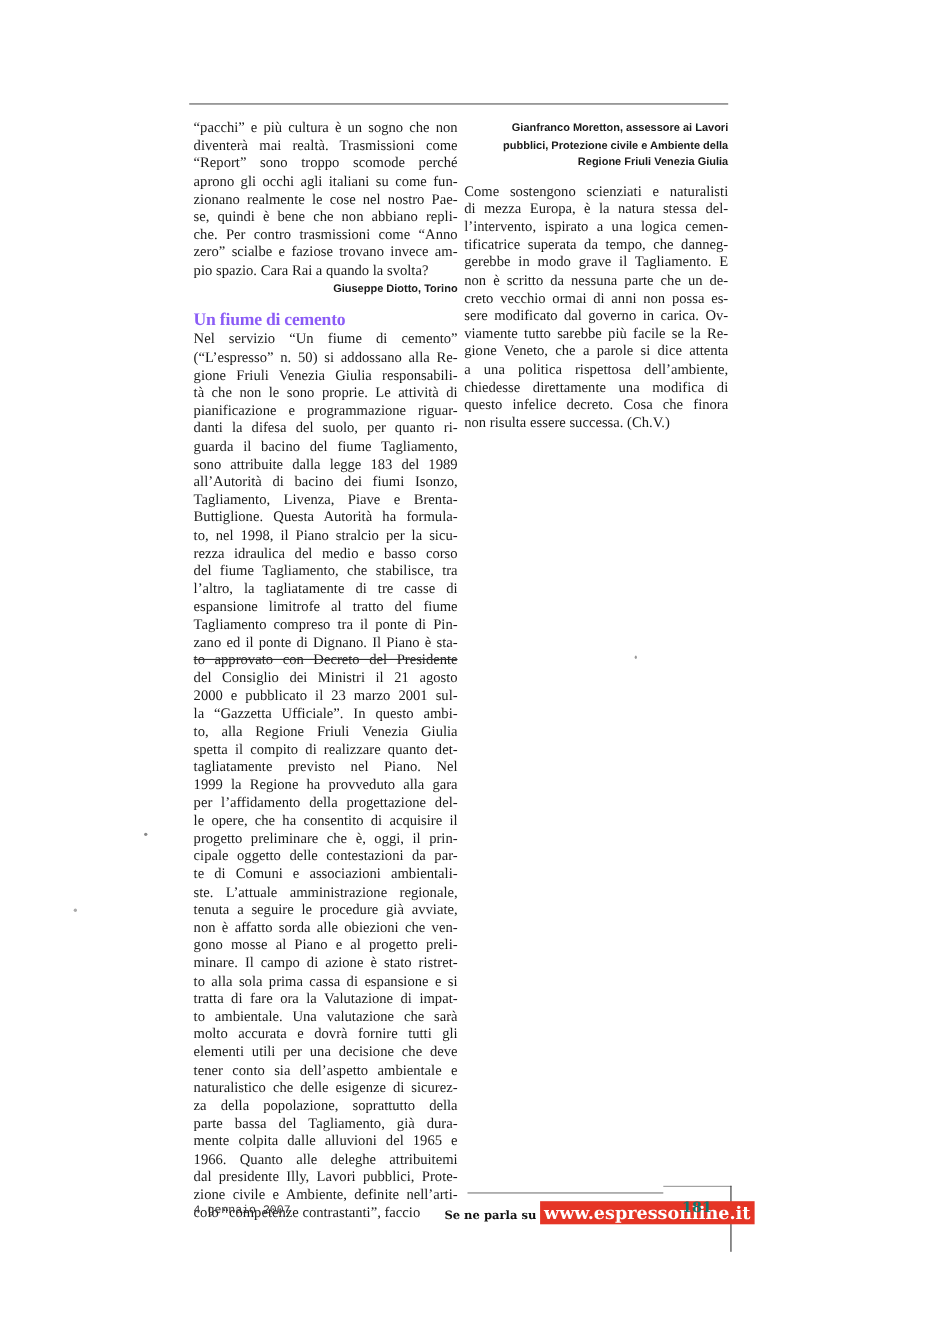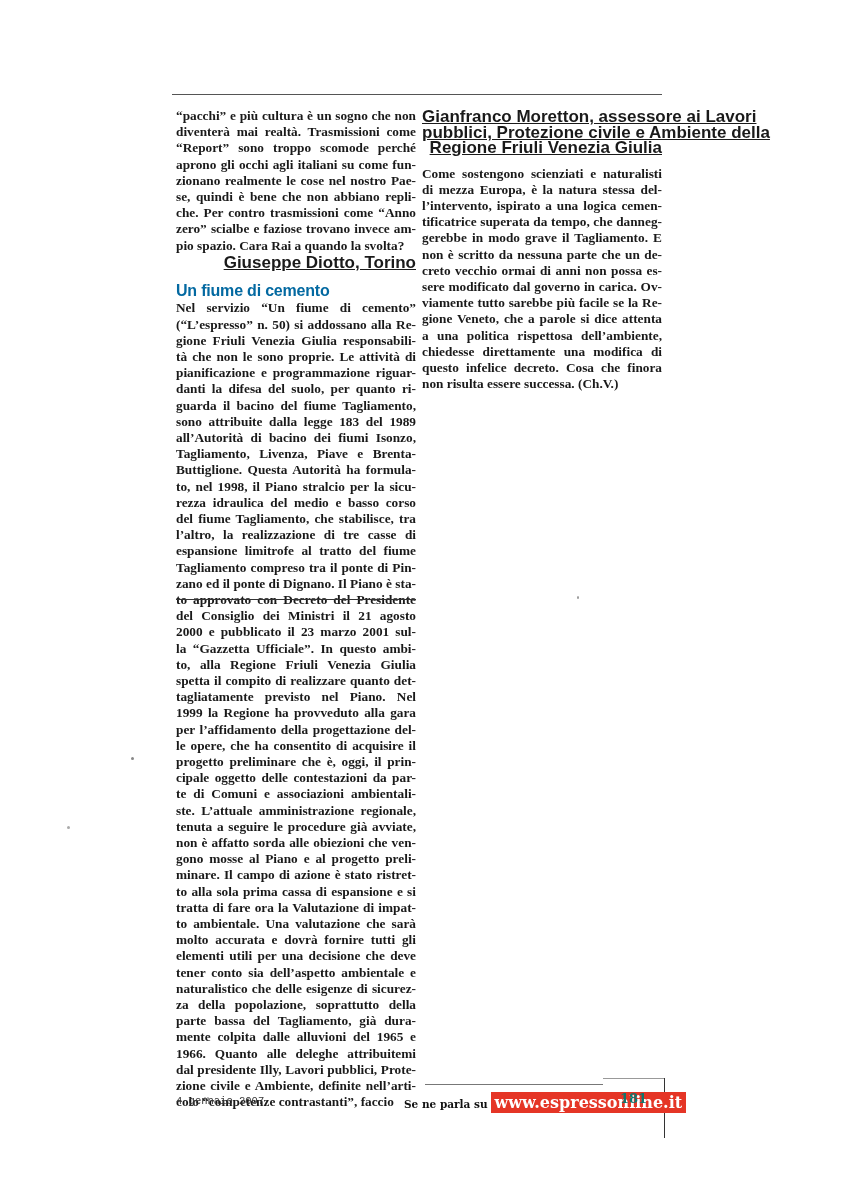--- a/index.html
+++ b/index.html
@@ -2,26 +2,26 @@
 <html><head>
 <meta charset="utf-8">
 <style>
   html, body { margin:0; padding:0; }
   body { width:850px; height:1200px; background:#ffffff; position:relative; overflow:hidden;
          font-family:"Liberation Serif","DejaVu Serif",serif; color:#1a1a1a; }
   .top-rule { position:absolute; left:172px; top:94px; width:490px; height:0; border-top:1.5px solid #555; }
   .col { position:absolute; width:240px; font-size:13.3px; line-height:16.2px; text-align:justify; }
   .col-left { left:176px; top:108px; }
   .col-right { left:422px; top:108px; }
-  .para { margin:0;font-weight:bold; }
+  .para { margin:0; }
   .line { display:block; white-space:nowrap; text-align:justify; text-align-last:justify; }
   .line.last { text-align-last:left; }
-  .sig { font-family:"Liberation Sans","DejaVu Sans",sans-serif; font-weight:bold; font-size:17px;
-         text-align:right; line-height:15.5px; margin-top:1px;text-decoration:underline; }
-  .heading { font-family:Liberation Sans, sans-serif; font-weight:bold; color:#0369a1;
+  .sig { font-family:"Liberation Sans","DejaVu Sans",sans-serif; font-weight:bold; font-size:10px;
+         text-align:right; line-height:15.5px; margin-top:1px; }
+  .heading { font-family:Liberation Serif, serif; font-weight:bold; color:#8b5cf6;
              font-size:16px; line-height:18px; margin-top:12px; margin-bottom:0; letter-spacing:-0.2px; }
   .strike { text-decoration:line-through; text-decoration-color:#333; }
   .gap { height:10px; }
   .bottom-rule-left { position:absolute; left:425px; top:1084px; width:178px; border-top:1px solid #777; }
   .bottom-rule-right { position:absolute; left:603px; top:1078px; width:62px; border-top:1px solid #999; }
   .vert-rule { position:absolute; left:664px; top:1078px; height:60px; border-left:1.5px solid #333; }
   .footer-date { position:absolute; left:176px; top:1095px; font-family:Liberation Mono, monospace;
                  font-size:10.5px; color:#333; }
   .footer-promo { position:absolute; left:404px; top:1093px; font-family:"DejaVu Serif",serif; font-weight:bold;
                   font-size:10.5px; color:#111; white-space:nowrap; }
@@ -58,21 +58,21 @@
       <span class="line">pianificazione e programmazione riguar-</span>
       <span class="line">danti la difesa del suolo, per quanto ri-</span>
       <span class="line">guarda il bacino del fiume Tagliamento,</span>
       <span class="line">sono attribuite dalla legge 183 del 1989</span>
       <span class="line">all’Autorità di bacino dei fiumi Isonzo,</span>
       <span class="line">Tagliamento, Livenza, Piave e Brenta-</span>
       <span class="line">Buttiglione. Questa Autorità ha formula-</span>
       <span class="line">to, nel 1998, il Piano stralcio per la sicu-</span>
       <span class="line">rezza idraulica del medio e basso corso</span>
       <span class="line">del fiume Tagliamento, che stabilisce, tra</span>
-      <span class="line">l’altro, la realizzazione di tre casse di</span>
+      <span class="line">l’altro, la tagliatamente di tre casse di</span>
       <span class="line">espansione limitrofe al tratto del fiume</span>
       <span class="line">Tagliamento compreso tra il ponte di Pin-</span>
       <span class="line">zano ed il ponte di Dignano. Il Piano è sta-</span>
       <span class="line strike">to approvato con Decreto del Presidente</span>
       <span class="line">del Consiglio dei Ministri il 21 agosto</span>
       <span class="line">2000 e pubblicato il 23 marzo 2001 sul-</span>
       <span class="line">la “Gazzetta Ufficiale”. In questo ambi-</span>
       <span class="line">to, alla Regione Friuli Venezia Giulia</span>
       <span class="line">spetta il compito di realizzare quanto det-</span>
       <span class="line">tagliatamente previsto nel Piano. Nel</span>

